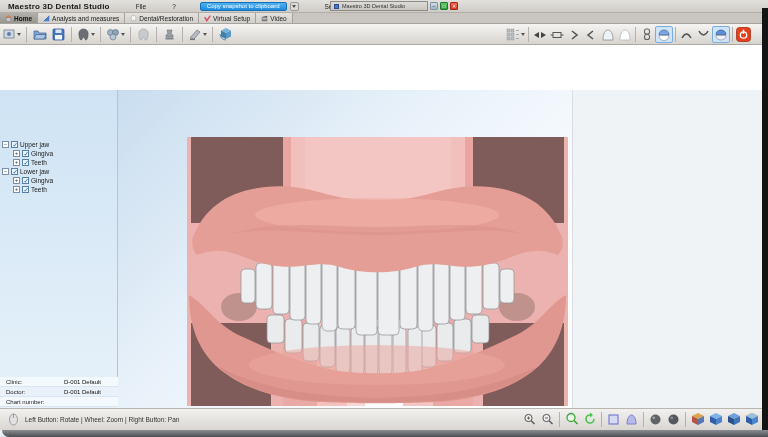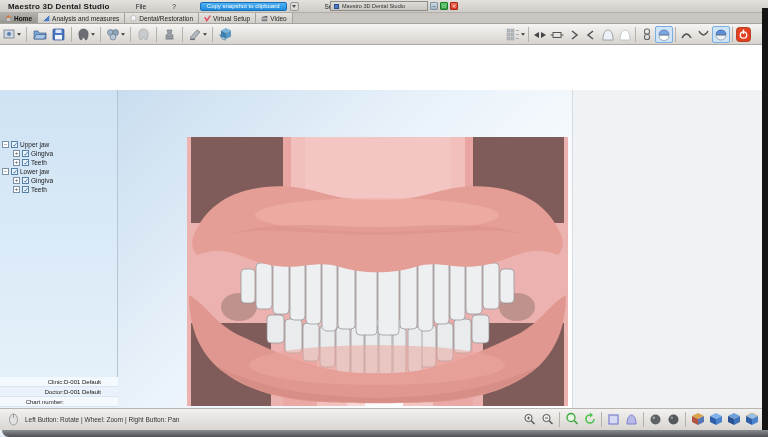--- a/index.html
+++ b/index.html
@@ -1,19 +1,19 @@
 <!DOCTYPE html>
 <html><head>
 <meta charset="utf-8">
 <style>
   * { margin:0; padding:0; box-sizing:border-box; }
   html,body { width:768px; height:437px; overflow:hidden; background:#e8e8e8;
     font-family:"Liberation Sans", sans-serif; }
   .abs { position:absolute; }
-  #win { position:relative; width:768px; height:437px; background:#fff;text-align:right; }
+  #win { position:relative; width:768px; height:437px; background:#fff; }
 
   
   #titlebar { left:0; top:0; width:768px; height:13px;
     background:linear-gradient(#e3e1dd,#cfccc7); border-bottom:1px solid #b2afaa;
     display:flex; align-items:center; }
   #app-title { font-size:8px; font-weight:bold; color:#1a1a1a; margin-left:8px; letter-spacing:.2px;}
   .menu-item { font-size:6.5px; color:#222; margin-left:26px; }
   #copy-btn { margin-left:24px; height:9px; padding:0 6px; background:linear-gradient(#4fb1f2,#1f8bdd);
     border:1px solid #1670b8; border-radius:2px; color:#fff; font-size:6px; line-height:7px; display:flex; align-items:center;}
   .caret-down { width:0; height:0; border-left:2.5px solid transparent; border-right:2.5px solid transparent;

